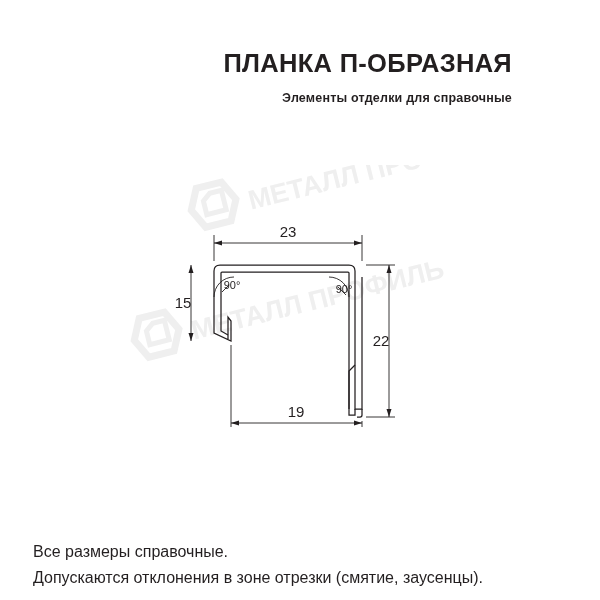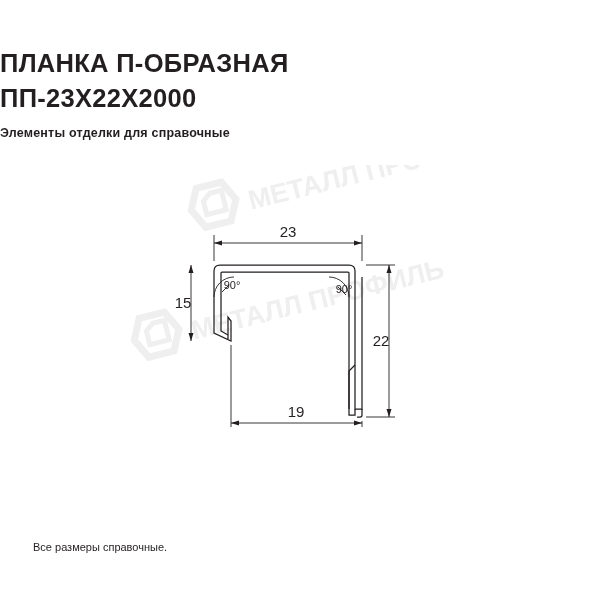--- a/index.html
+++ b/index.html
@@ -17,21 +17,21 @@
   }
   .page {
     position: absolute;
     inset: 0;
   }
   .title-block {
     position: absolute;
     left: 0;
     top: 48px;
     width: 512px;
-    text-align: left;
+    text-align: right;
   }
   .title-line1 {
     font-size: 25.5px;
     font-weight: bold;
     letter-spacing: 0.3px;
     line-height: 1.22;
     white-space: nowrap;
   }
   .title-line2 {
     font-size: 25.5px;
@@ -63,34 +63,33 @@
     height: 330px;
     pointer-events: none;
   }
   .footer {
     position: absolute;
     left: 33px;
     top: 539px;
     width: 540px;
   }
   .footer-line {
-    font-size: 11px;
+    font-size: 16px;
     color: #231f20;
     line-height: 1.62;
     white-space: nowrap;
   }
 </style>
 </head>
 <body>
 
 <div class="page">
 
   <div class="title-block">
     <div class="title-line1">ПЛАНКА П-ОБРАЗНАЯ</div>
-    <div class="title-line2">ПП-23Х22Х2000</div>
     <div class="subtitle">Элементы отделки для справочные</div>
   </div>
 
   <svg class="watermarks" viewBox="0 0 600 330">
     <g>
       <g transform="translate(185,20) rotate(-14)">
         <polygon points="0,26 10,6 36,6 46,26 36,46 10,46" fill="none" stroke="#efefef" stroke-width="7"></polygon>
         <polygon points="14,20 22,14 34,14 34,34 14,34" fill="none" stroke="#efefef" stroke-width="5"></polygon>
         <text x="58" y="40" font-family="'Liberation Sans', sans-serif" font-size="27" font-weight="bold" fill="#efefef">МЕТАЛЛ ПРОФИЛЬ</text>
       </g>
@@ -209,15 +208,16 @@
       <g stroke-width="0.9">
         <line x1="222" y1="127" x2="229" y2="120"></line>
         <line x1="338" y1="122" x2="346" y2="130"></line>
       </g>
 
     </g>
   </svg>
 
   <div class="footer">
     <div class="footer-line">Все размеры справочные.</div>
+    <div class="footer-line">Допускаются отклонения в зоне отрезки (смятие, заусенцы).</div>
   </div>
 
 </div>
 
 </body></html>

